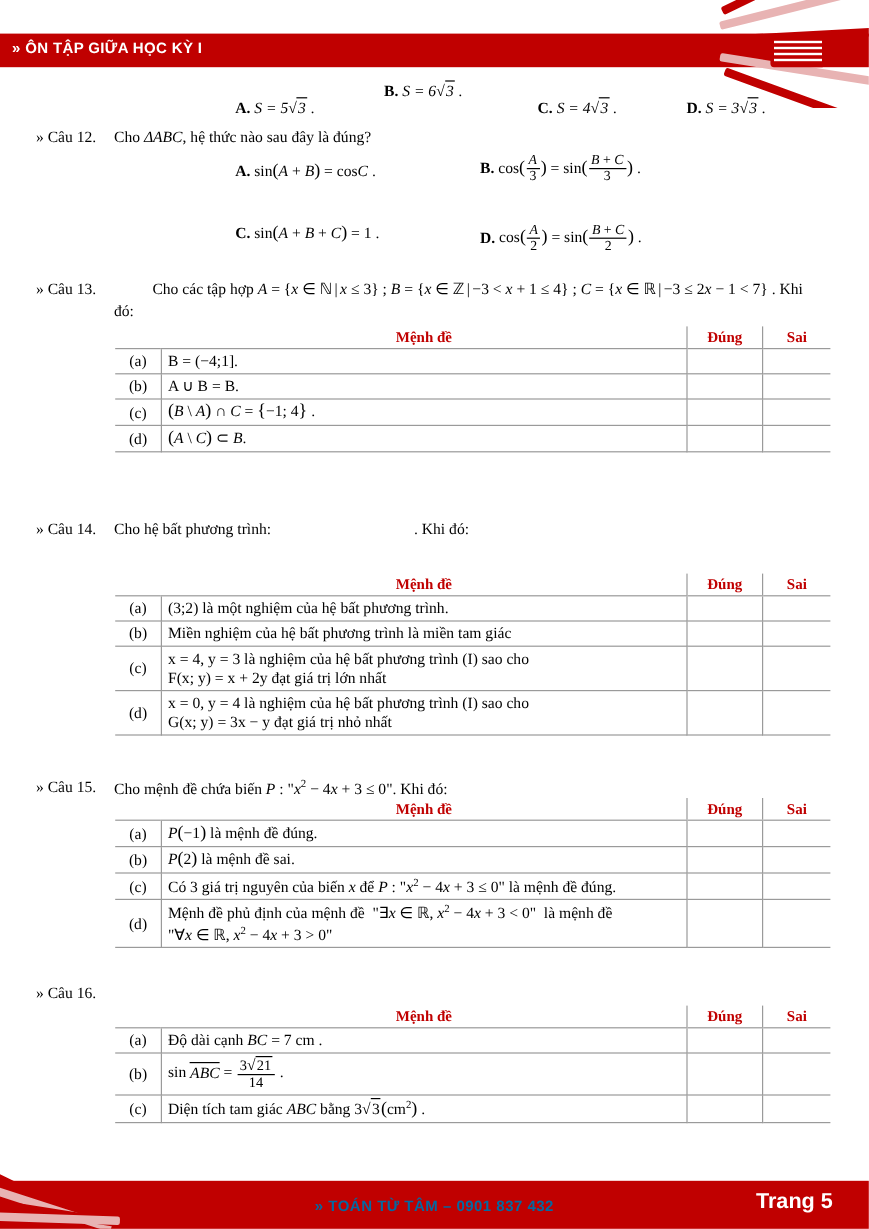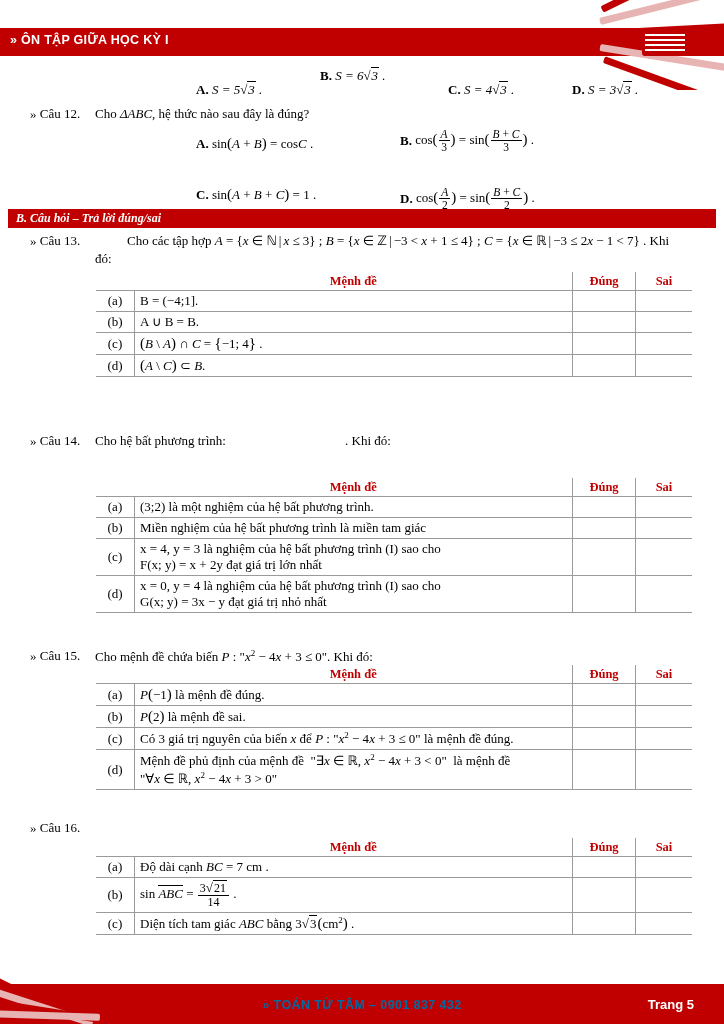--- a/index.html
+++ b/index.html
@@ -94,21 +94,21 @@
   .footer{
     position:absolute;left:0;bottom:0;width:724px;height:40px;background:#C00000;
   }
   .footer-text{
     position:absolute;left:0;right:0;bottom:12px;text-align:center;
     color:#0369a1;font-family:"Liberation Sans",sans-serif;font-weight:bold;font-size:12.5px;
     letter-spacing:.4px;
   }
   .footer-page{
     position:absolute;right:30px;bottom:12px;color:#ffffff;
-    font-family:"Liberation Sans",sans-serif;font-weight:bold;font-size:13px;
+    font-family:"Liberation Sans",sans-serif;font-weight:bold;font-size:18px;
   }
   .ftr-deco{position:absolute;left:0;bottom:0;width:120px;height:56px;overflow:hidden;}
   .ftr-deco i{position:absolute;display:block;height:7px;background:#C00000;transform-origin:left center;border-radius:2px;}
   .ftr-deco i.l{background:#E8B3B3;}
 </style>
 </head>
 <body>
 
 <div class="page">
 
@@ -180,23 +180,20 @@
     </span>
   </div>
   <div class="row" style="left:400px;top:171px;margin-top:15px;">
     <span class="ans-label txt" style="vertical-align:middle;">D.</span>
     <span class="txt" style="vertical-align:middle;">
       cos<span class="big">(</span><span class="frac"><span class="num"><i>A</i></span><span class="den">2</span></span><span class="big">)</span>
       = sin<span class="big">(</span><span class="frac"><span class="num"><i>B</i> + <i>C</i></span><span class="den">2</span></span><span class="big">)</span> .
     </span>
   </div>
 
-  <div class="section-bar" style="top:209px;">
-    <span>B. Câu hỏi – Trả lời đúng/sai</span>
-  </div>
 
   <div class="row" style="left:30px;top:233px;">» Câu 13.</div>
   <div class="row txt" style="left:95px;top:233px;margin-left:32px;">
     Cho các tập hợp <span class="it">A</span> = {<i>x</i> ∈ ℕ<span style="padding:0 2px">|</span><i>x</i> ≤ 3} ;
     <i>B</i> = {<i>x</i> ∈ ℤ<span style="padding:0 2px">|</span>−3 &lt; <i>x</i> + 1 ≤ 4} ;
     <i>C</i> = {<i>x</i> ∈ ℝ<span style="padding:0 2px">|</span>−3 ≤ 2<i>x</i> − 1 &lt; 7} . Khi
   </div>
   <div class="row txt" style="left:95px;top:251px;">đó:</div>
 
   <table class="mt" style="left:96px;top:272px;width:596px;">

